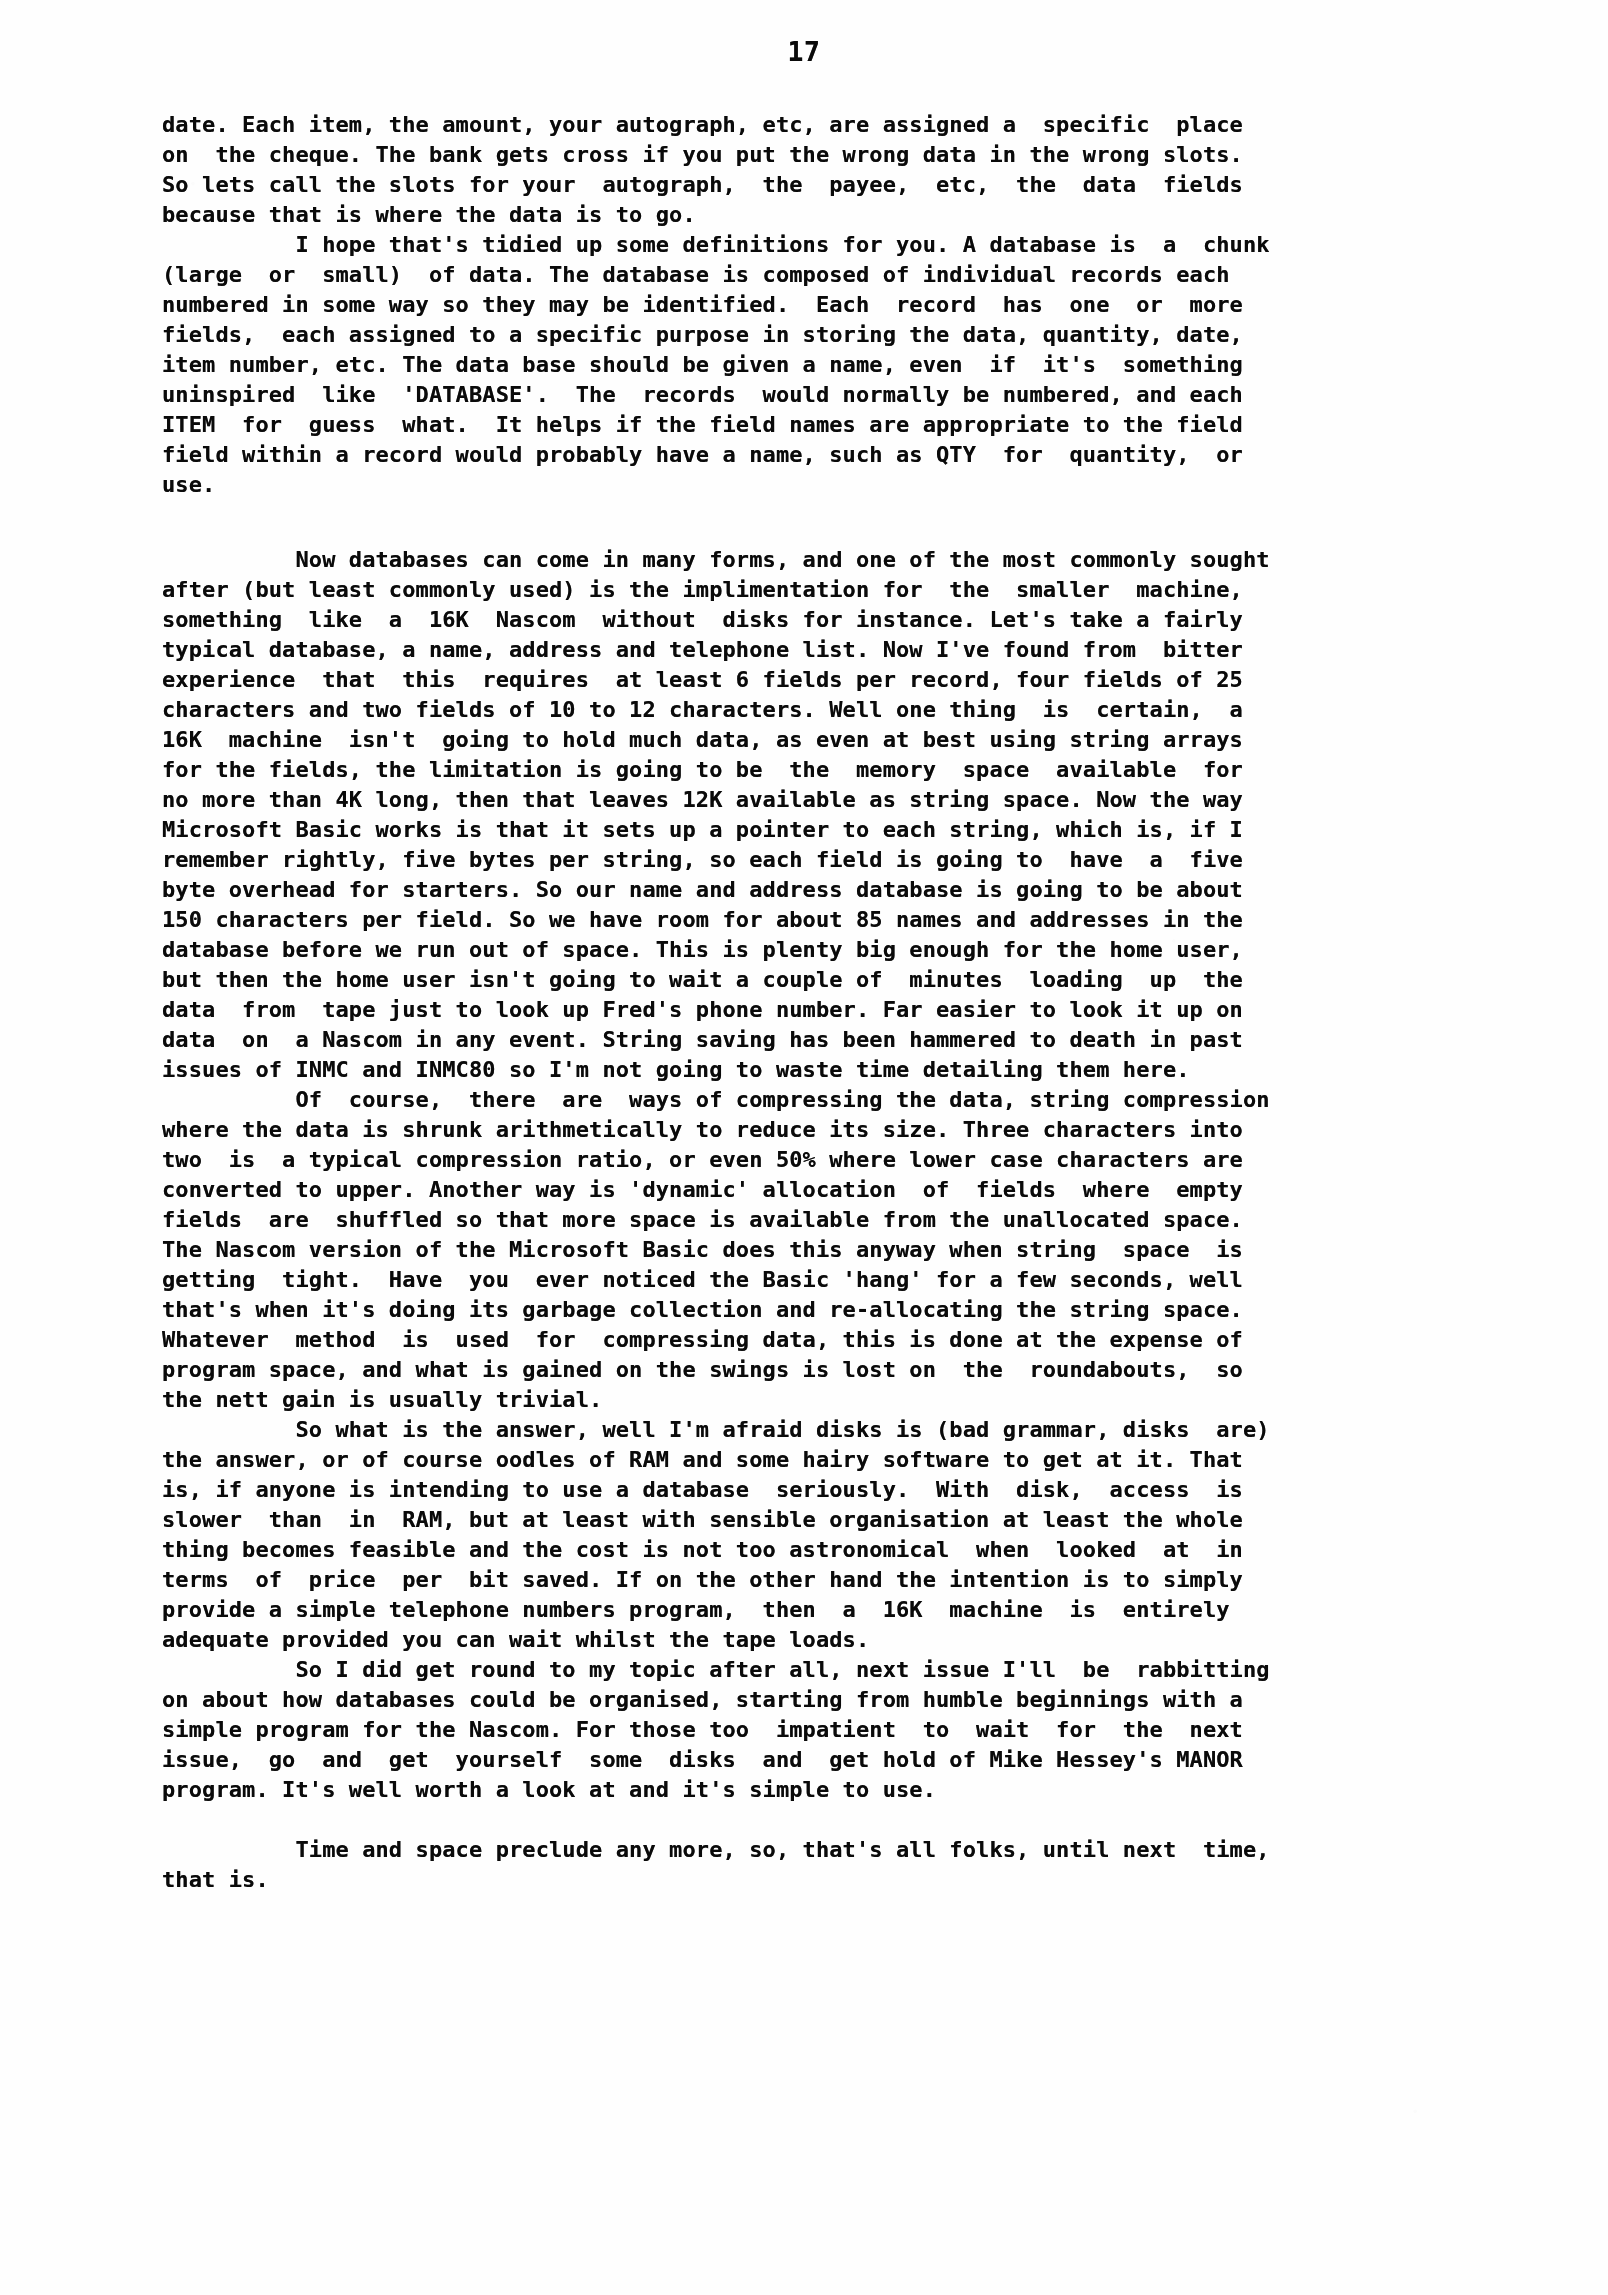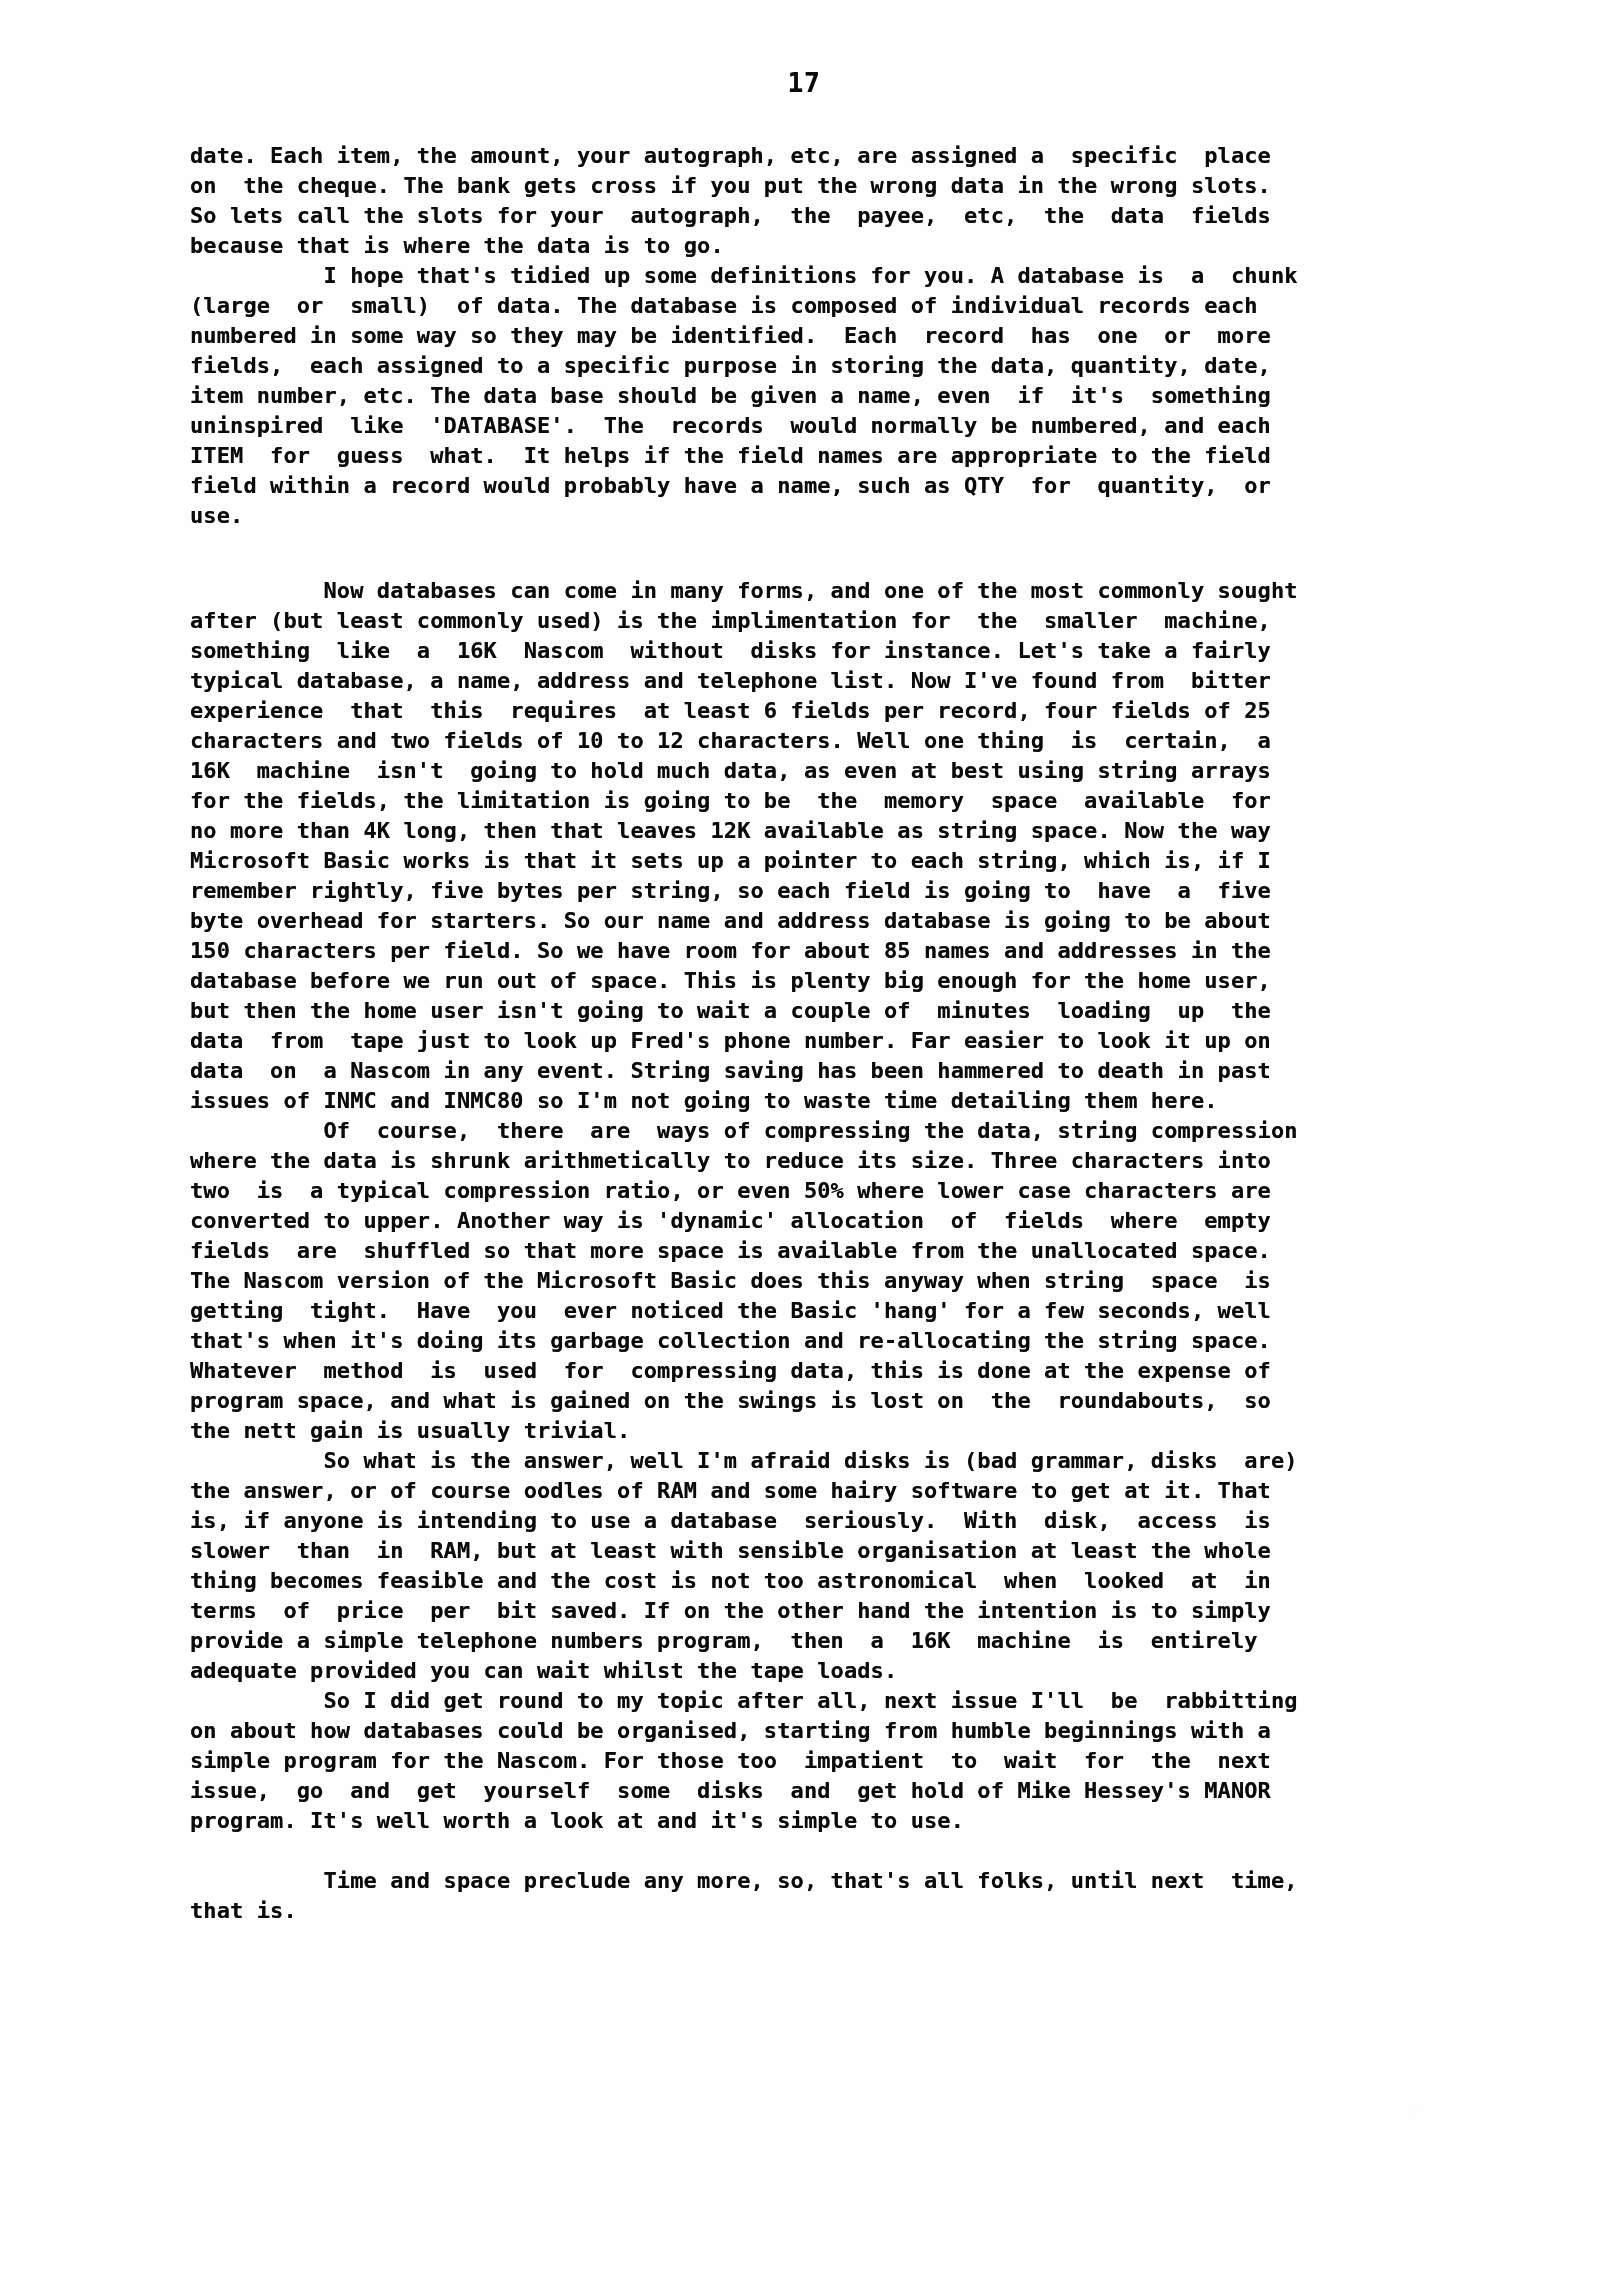--- a/index.html
+++ b/index.html
@@ -40,21 +40,21 @@
     left: 0;
     right: 0;
     text-align: center;
     font-size: 26.4px;
     letter-spacing: 0.7px;
     font-weight: 600;
   }
 
   .body-col {
     position: absolute;
-    left: 190px;
+    left: 162px;
     top: 110px;
     width: 1263px;
   }
 
   
   .ln {
     display: block;
     height: 30px;
     line-height: 30px;
     font-size: 22px;
@@ -66,21 +66,20 @@
   .gap {
     display: block;
     height: 30px;
   }
   .gap.half { height: 15.3px; }
 
   
   .body-col, .folio {
     -webkit-font-smoothing: antialiased;
     text-shadow: 0 0 0.2px rgba(0,0,0,0.55);
-    margin-top: 31px;
   }
 </style>
 </head>
 <body>
 
 <div class="page">
 
   <div class="folio">17</div>
 
   <div class="body-col">

